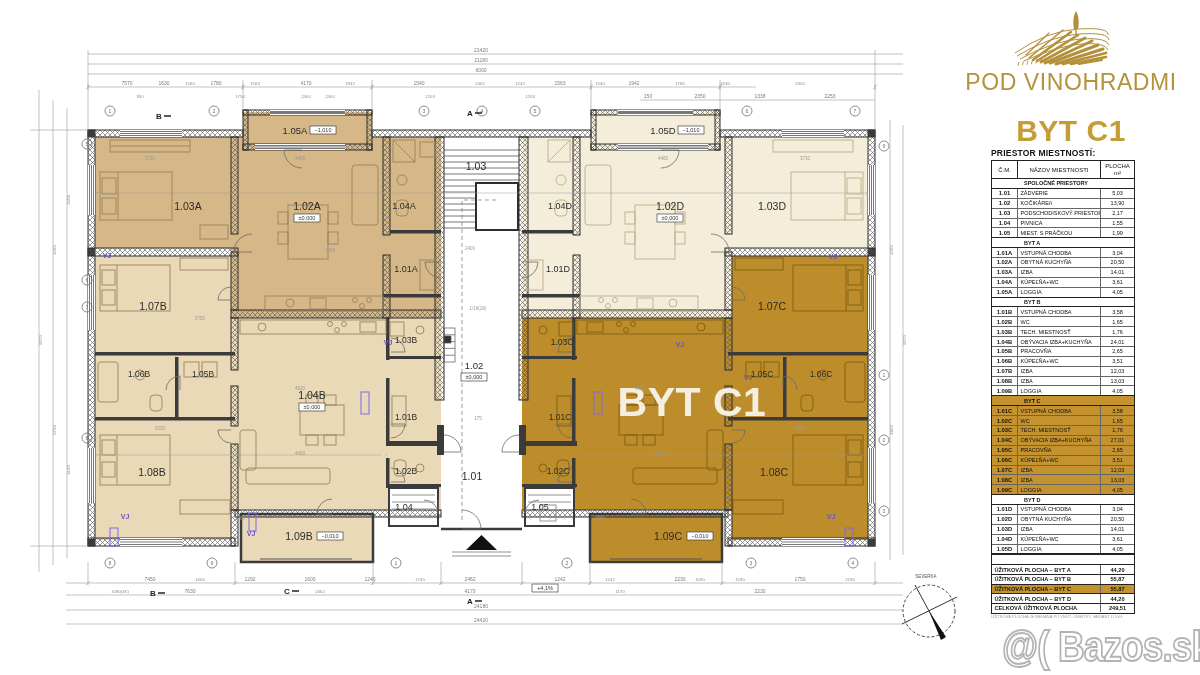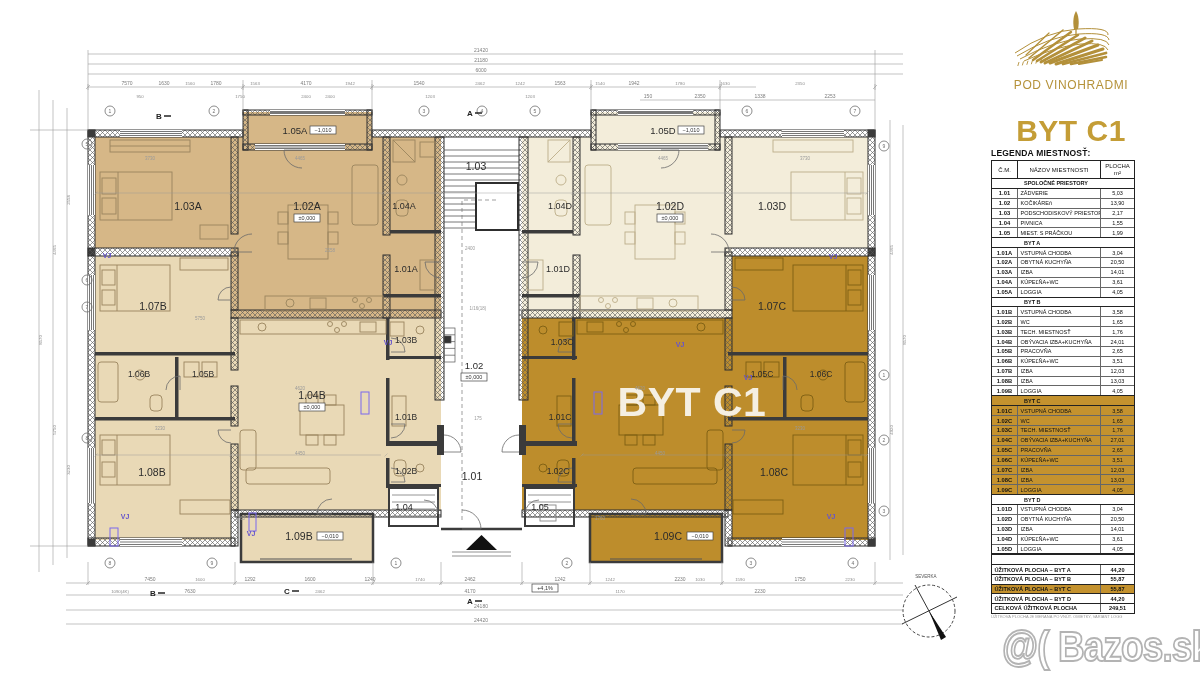--- a/index.html
+++ b/index.html
@@ -1073,25 +1073,25 @@
       <line x1="53.0" y1="55.8" x2="51.8" y2="59.8"></line>
       <line x1="57.5" y1="55.2" x2="56.3" y2="59.2"></line>
       <line x1="62.0" y1="54.6" x2="60.8" y2="58.6"></line>
       <line x1="66.5" y1="54.0" x2="65.3" y2="58.0"></line>
       <line x1="71.0" y1="53.4" x2="69.8" y2="57.4"></line>
     </g>
     <path d="M101,6 C103.5,10 104.5,17 103,24 L99,24 C97.5,17 98.5,10 101,6 Z" fill="#b3903a"></path>
     <line x1="101" y1="24" x2="101" y2="30" stroke="#b3903a" stroke-width="1.3"></line>
   </svg>
 
-<div style="position:absolute;left:960px;top:78px;width:222px;text-align:center;font-size:12px;letter-spacing:0.6px;color:#b5923a;white-space:nowrap">POD VINOHRADMI</div>
+<div style="position:absolute;left:960px;top:69px;width:222px;text-align:center;font-size:23px;letter-spacing:0.6px;color:#b5923a;white-space:nowrap">POD VINOHRADMI</div>
 
 <div style="position:absolute;left:960px;top:114px;width:222px;text-align:center;font-size:30px;font-weight:600;letter-spacing:0.5px;color:#c49d36">BYT C1</div>
 
-<div style="position:absolute;left:991px;top:148px;font-size:8.5px;font-weight:bold;color:#111;letter-spacing:0.2px">LEGENDA MIESTNOSŤ:</div>
+<div style="position:absolute;left:991px;top:148px;font-size:8.5px;font-weight:bold;color:#111;letter-spacing:0.2px">PRIESTOR MIESTNOSTÍ:</div>
 
 <div style="position:absolute;left:991px;top:160px;width:144px;height:393.5px;border:1.2px solid #222;box-sizing:border-box;background:#fff;font-size:5.5px;color:#111">
     <div style="position:absolute;left:0;top:0;width:100%;height:18px;border-bottom:1px solid #222;box-sizing:border-box;display:flex;text-align:center;font-size:6px">
       <div style="width:26px;border-right:1px solid #222;box-sizing:border-box;display:flex;align-items:center;justify-content:center">Č.M.</div>
       <div style="flex:1;border-right:1px solid #222;box-sizing:border-box;display:flex;align-items:center;justify-content:center">NÁZOV MIESTNOSTI</div>
       <div style="width:33px;display:flex;align-items:center;justify-content:center;line-height:1.05">PLOCHA<br>m²</div>
     </div>
     <div style="position:absolute;left:0;top:18.00px;width:100%;height:9.88px;box-sizing:border-box;border-bottom:1px solid #222;display:flex;align-items:center;font-weight:bold;padding-left:32px">SPOLOČNÉ PRIESTORY</div>
     <div style="position:absolute;left:0;top:27.88px;width:100%;height:9.88px;box-sizing:border-box;border-bottom:1px solid #666;display:flex;align-items:stretch">
       <div style="width:26px;border-right:1px solid #666;box-sizing:border-box;display:flex;align-items:center;justify-content:center;font-weight:bold;font-size:5.8px">1.01</div>

